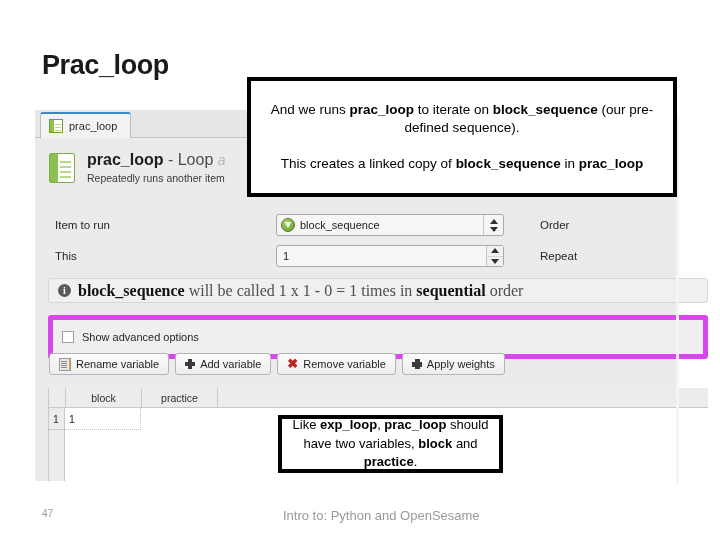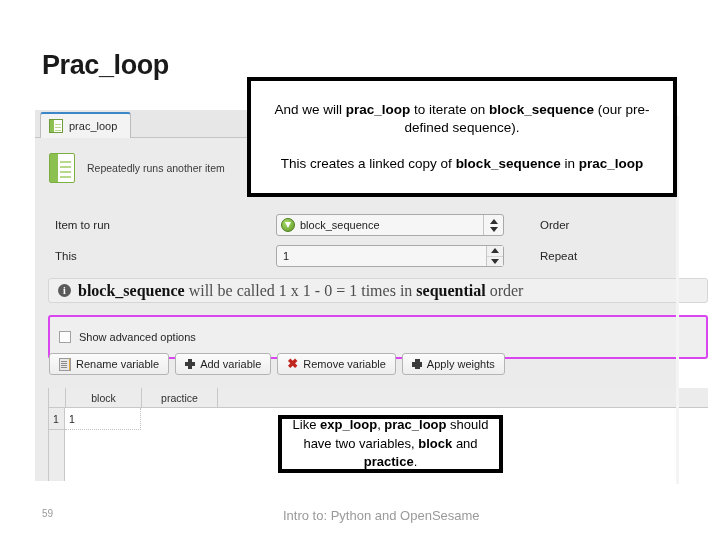--- a/index.html
+++ b/index.html
@@ -297,21 +297,21 @@
   .info-text b { color: #111; font-weight: bold; }
 
   
   .adv-bar {
     position: absolute;
     left: 13px;
     top: 205px;
     width: 660px;
     height: 44px;
     background: #efefef;
-    border: 2px solid #d946ef;
+    border: 5px solid #d946ef;
     border-radius: 3px;
     display: flex;
     align-items: center;
     padding-left: 9px;
     box-sizing: border-box;
     gap: 8px;
   }
   .checkbox {
     width: 12px; height: 12px;
     background: #fdfdfd;
@@ -534,20 +534,21 @@
   <div class="tab-strip">
     <div class="tab">
       <span class="sheet-icon"></span>
       <span class="tab-label">prac_loop</span>
     </div>
   </div>
 
   <div class="os-header">
     <span class="sheet-icon big"></span>
     <div class="os-header-texts">
+      <div class="os-title-line"><b>prac_loop</b><span> - </span><span>Loop</span>&nbsp;<span class="os-title-hint">a</span></div>
       <div class="os-subtitle">Repeatedly runs another item</div>
     </div>
   </div>
 
   <div class="form-row row-item-to-run">
     <span class="row-label">Item to run</span>
     <div class="combo">
       <span class="seq-icon"></span>
       <span class="combo-value">block_sequence</span>
       <span class="combo-arrows">
@@ -615,23 +616,23 @@
     <div class="vt-row">
       <div class="vt-rownum">1</div>
       <div class="vt-td">1</div>
     </div>
   </div>
 
 </div>
 <div class="os-panel-shadow"></div>
 
 <div class="callout callout-top">
-  <p><span>And we will </span><b>prac_loop</b><span> to iterate on </span><b>block_sequence</b><span> (our pre-defined sequence).</span></p>
+  <p><span>And we runs </span><b>prac_loop</b><span> to iterate on </span><b>block_sequence</b><span> (our pre-defined sequence).</span></p>
   <div class="callout-gap"></div>
   <p><span>This creates a linked copy of </span><b>block_sequence</b><span> in </span><b>prac_loop</b></p>
 </div>
 
 <div class="callout callout-bottom">
   <p><span>Like </span><b>exp_loop</b><span>, </span><b>prac_loop</b><span> should have two variables, </span><b>block</b><span> and </span><b>practice</b><span>.</span></p>
 </div>
 
-<div class="footer-num">59</div>
+<div class="footer-num">47</div>
 <div class="footer-text">Intro to: Python and OpenSesame</div>
 
 </body></html>

